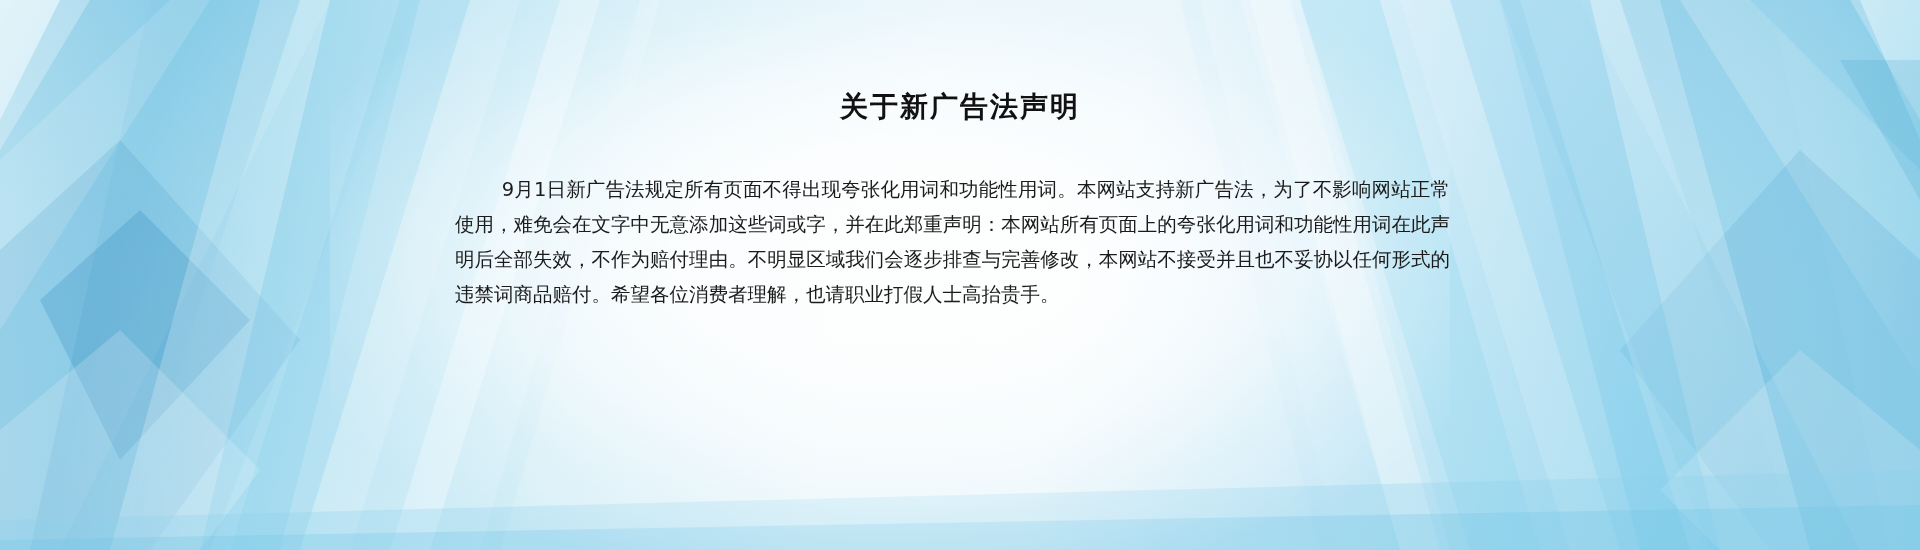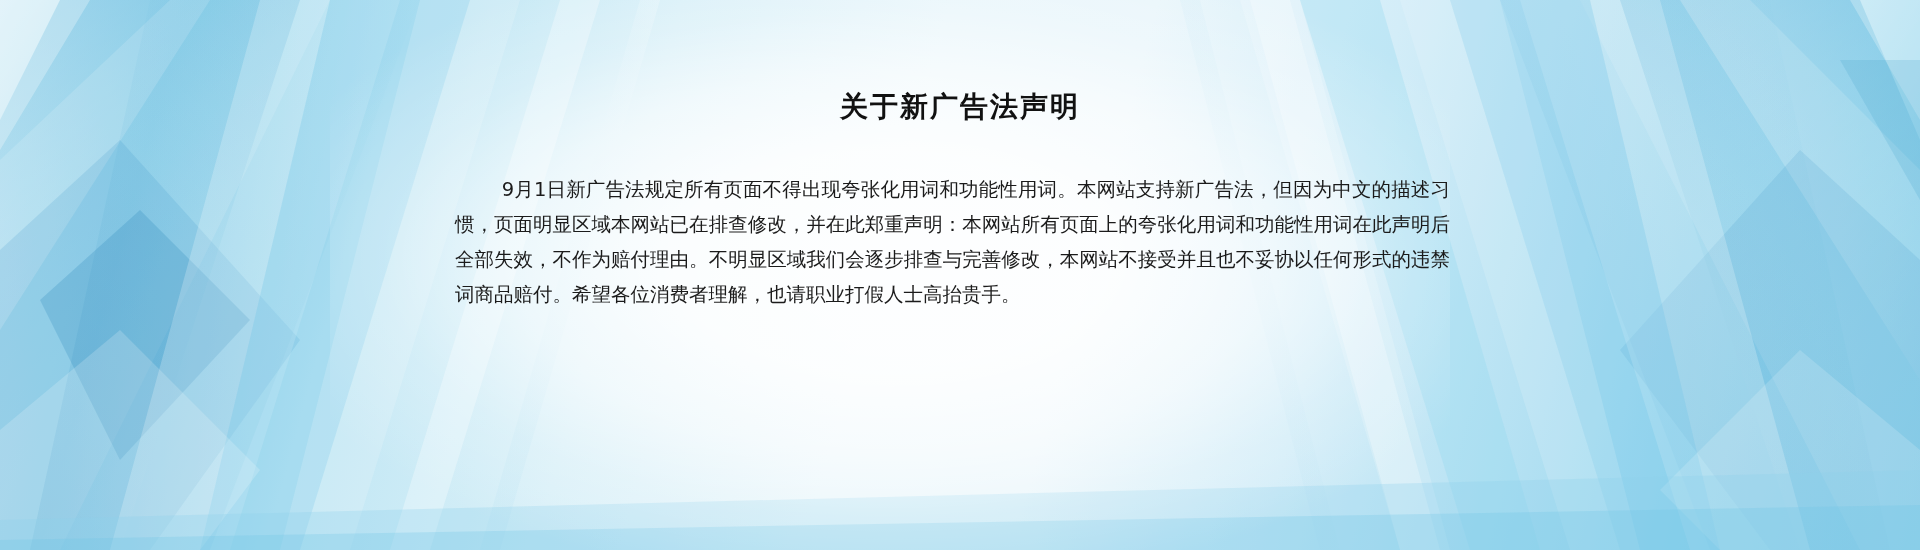--- a/index.html
+++ b/index.html
@@ -144,17 +144,17 @@
     <polygon points="0,520 1920,470 1920,550 0,550" fill="#8fd2ea" opacity="0.30"></polygon>
     <polygon points="0,540 1920,505 1920,550 0,550" fill="#6fc5e6" opacity="0.28"></polygon>
   </svg>
 
   <div class="wash"></div>
 
   <div id="content">
     <div id="title">关于新广告法声明</div>
 
     <div id="body-text">
-      <p class="para indent">9月1日新广告法规定所有页面不得出现夸张化用词和功能性用词。本网站支持新广告法，但因为中文的描述习惯，页面明显区域本网站已在排查修改，并在此郑重声明：本网站所有页面上的夸张化用词和功能性用词在此声明后全部失效，不作为赔付理由。不明显区域我们会逐步排查与完善修改，本网站不接受并且也不妥协以任何形式的违禁词商品赔付。希望各位消费者理解，也请职业打假人士高抬贵手。</p>
+      <p class="para indent">9月1日新广告法规定所有页面不得出现夸张化用词和功能性用词。本网站支持新广告法，为了不影响网站正常使用，难免会在文字中无意添加这些词或字，并在此郑重声明：本网站所有页面上的夸张化用词和功能性用词在此声明后全部失效，不作为赔付理由。不明显区域我们会逐步排查与完善修改，本网站不接受并且也不妥协以任何形式的违禁词商品赔付。希望各位消费者理解，也请职业打假人士高抬贵手。</p>
     </div>
   </div>
 
 </div>
 
 </body></html>

